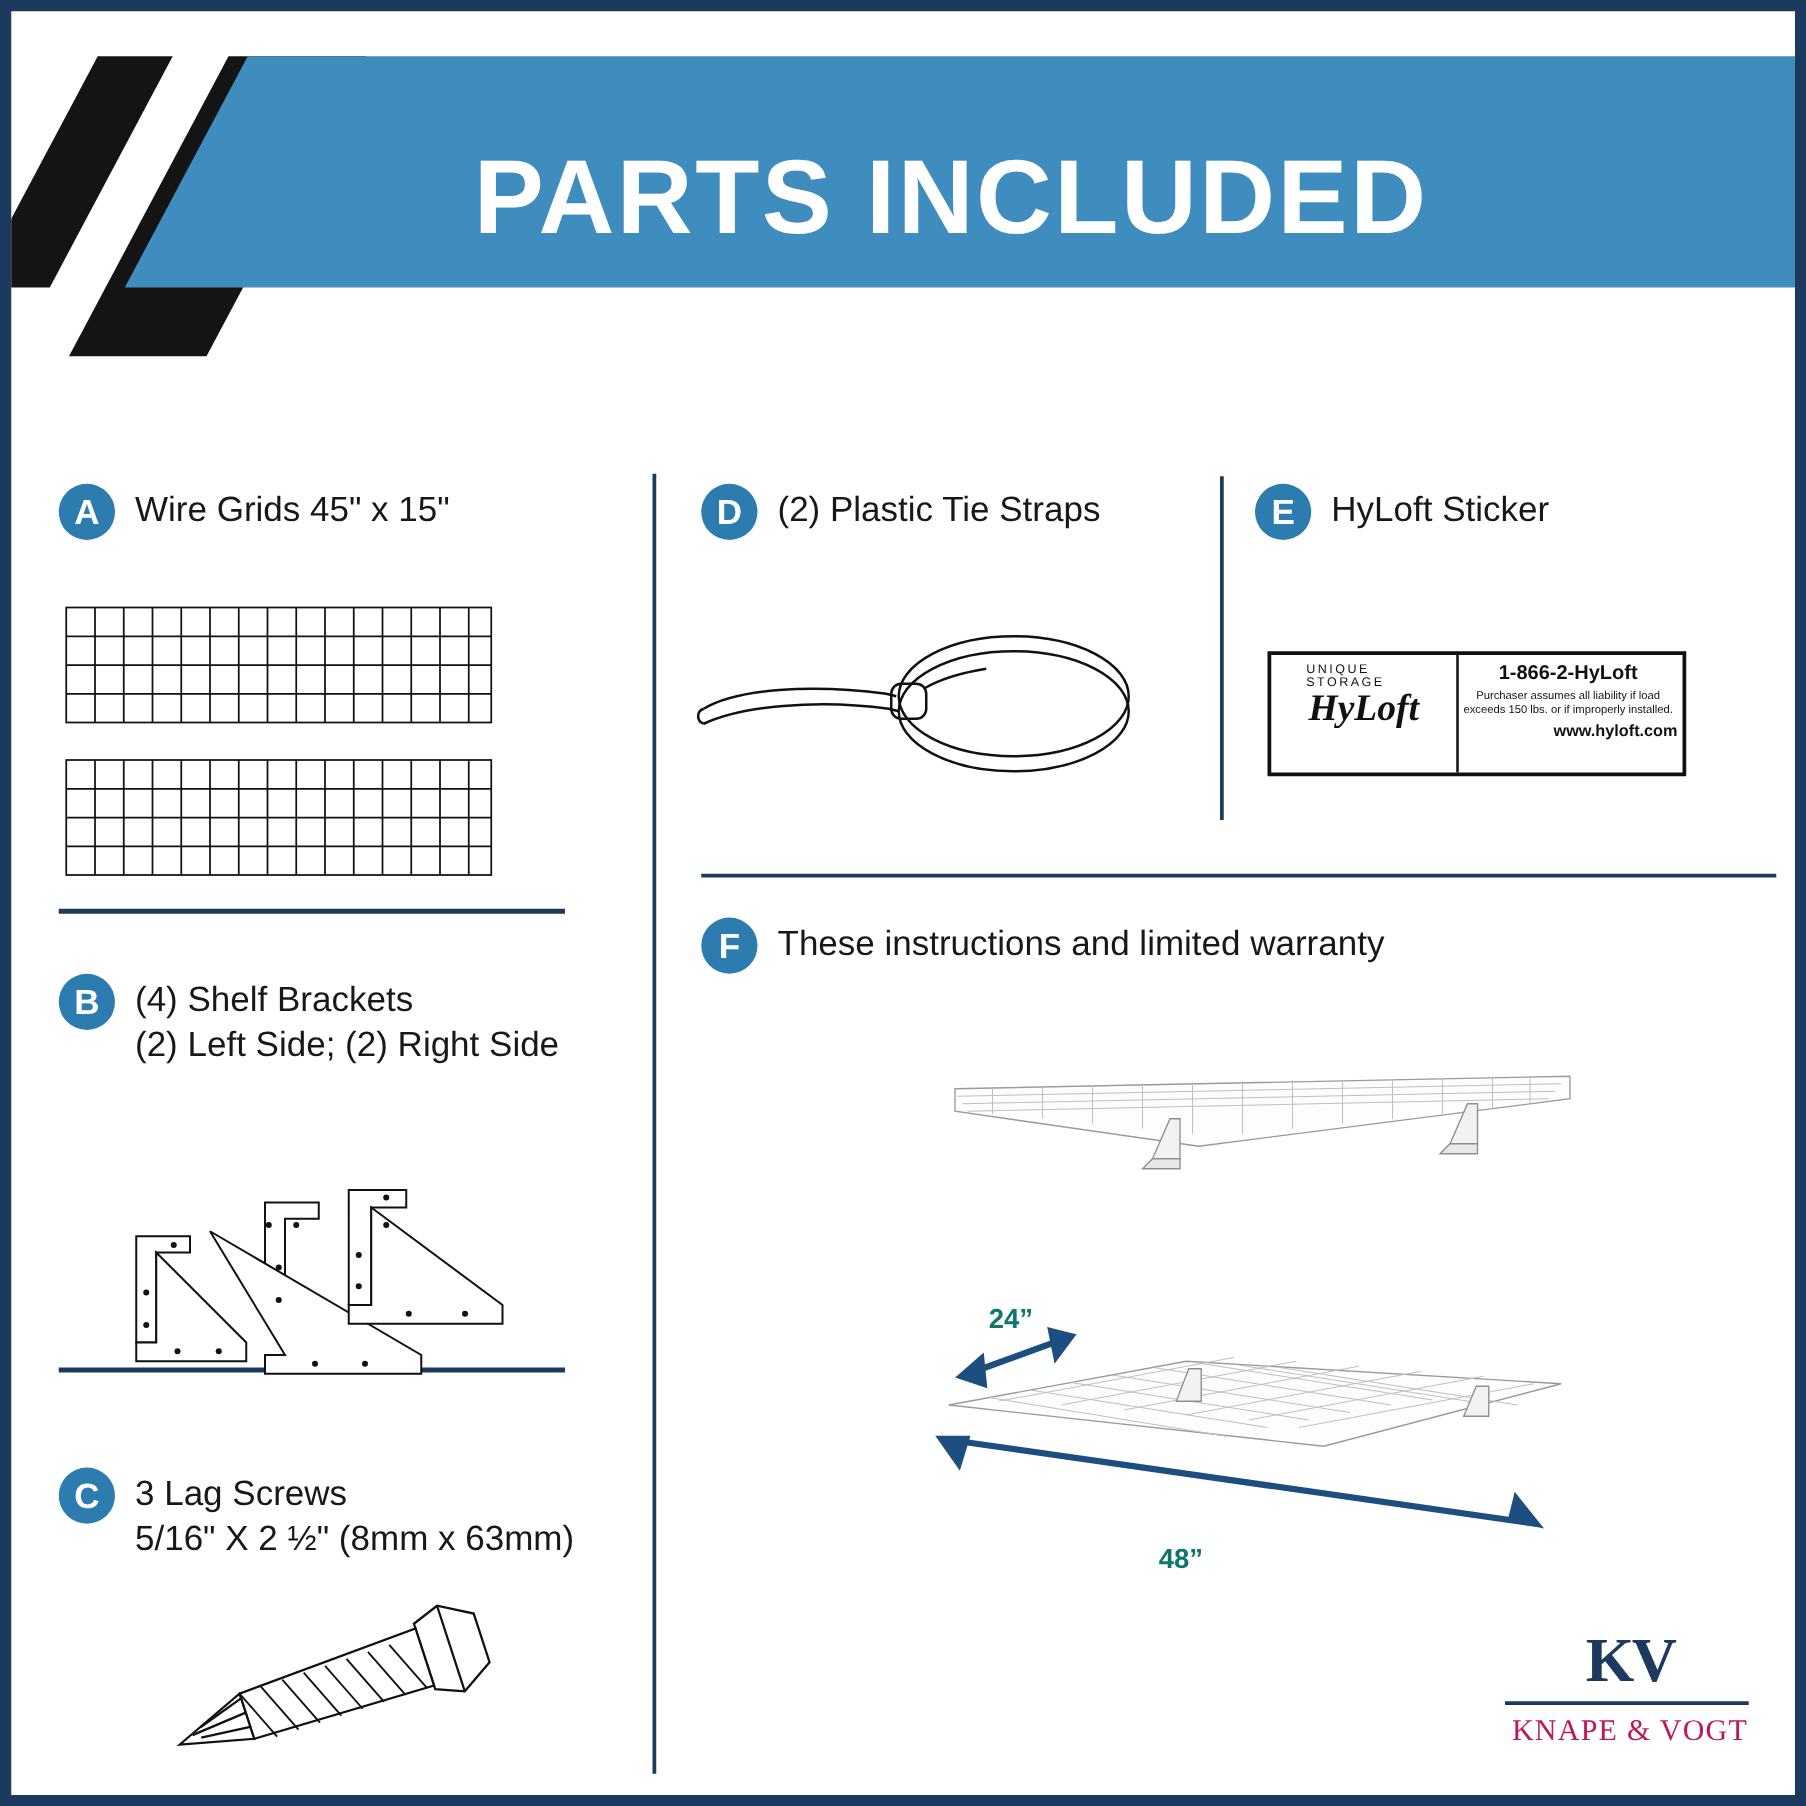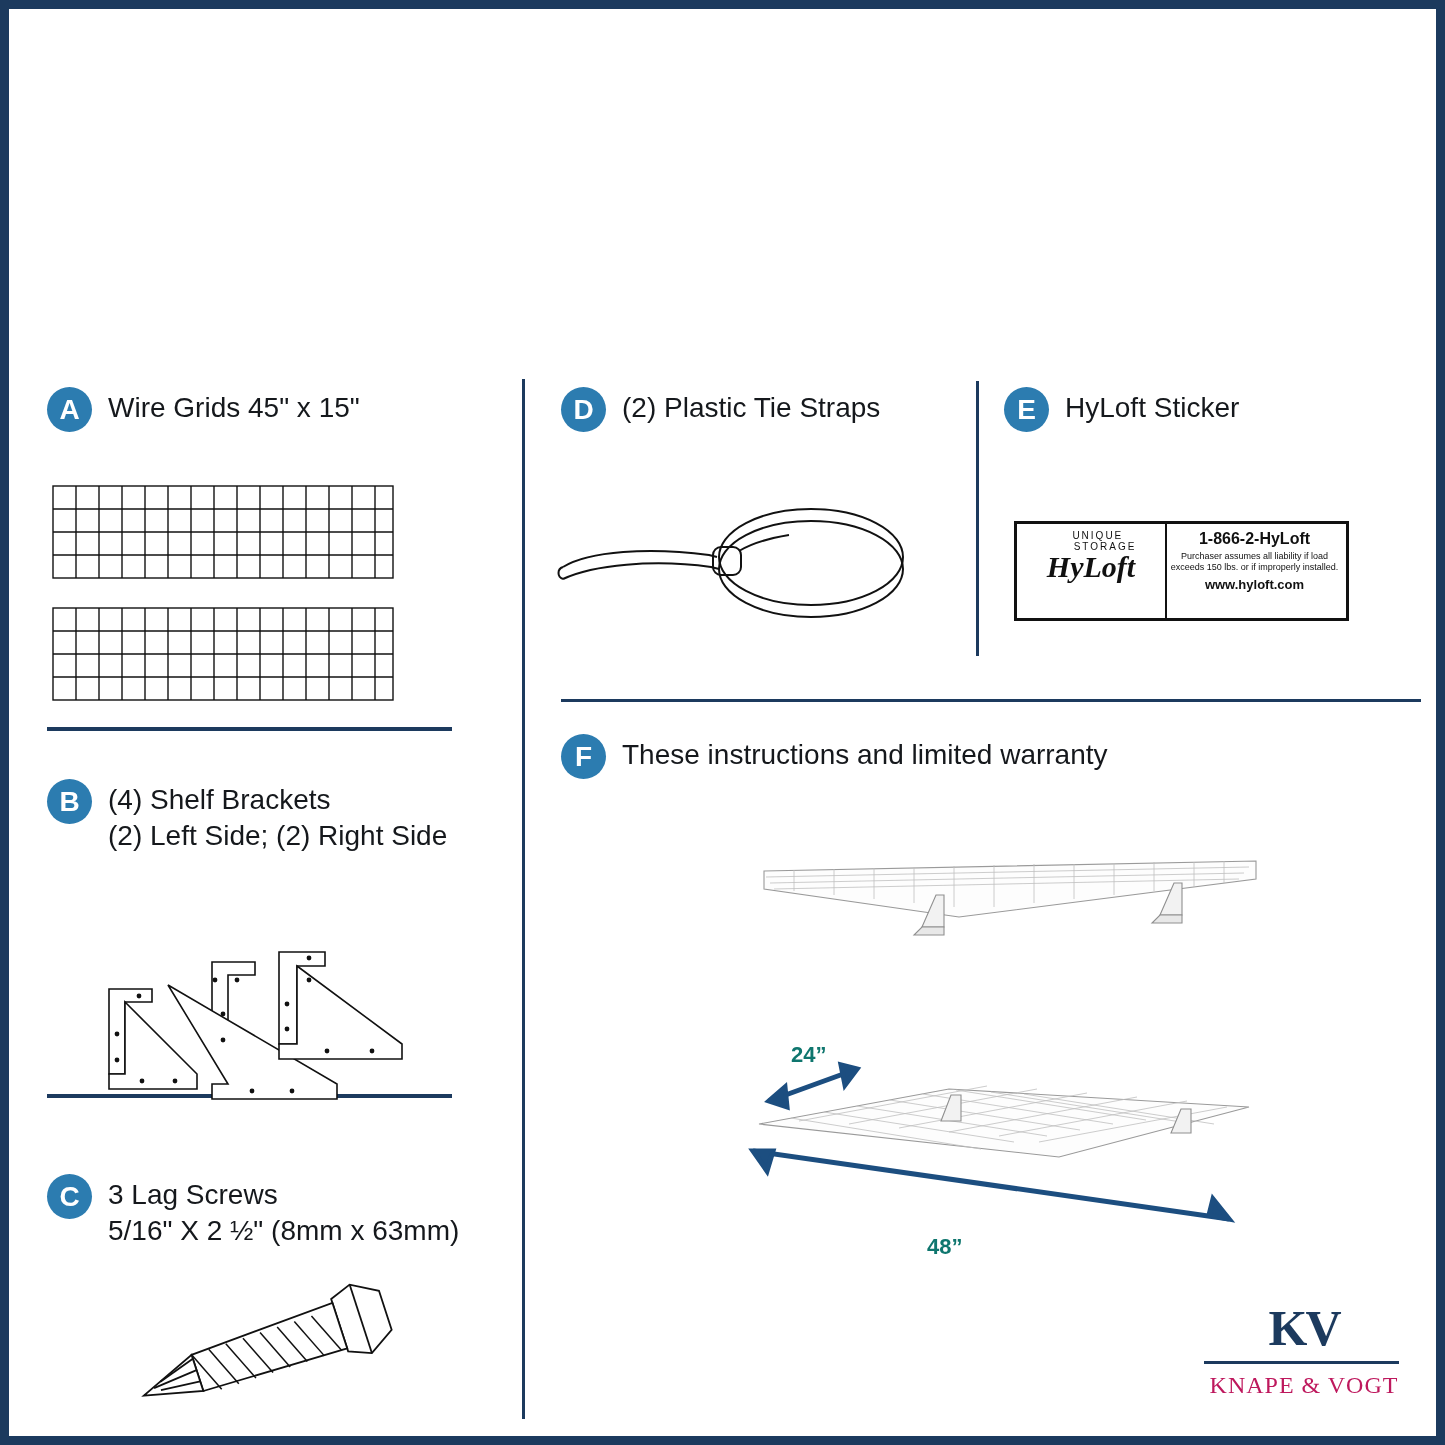--- a/index.html
+++ b/index.html
@@ -144,21 +144,20 @@
     width: 150px;
     border-right: 2px solid #111;
     position: relative;
     box-sizing: border-box;
   }
   .sticker-small {
     position: absolute;
     top: 6px;
     left: 0;
     right: 0;
-    text-align: center;
     font-size: 10px;
     letter-spacing: 2px;
     color: #111;
     margin-left: 28px;
   }
   .sticker-logo {
     position: absolute;
     top: 26px;
     left: 0; right: 0;
     text-align: center;
@@ -169,21 +168,21 @@
     font-family: "Liberation Serif", serif;
   }
   .sticker-right {
     flex: 1;
     padding: 6px 4px 0 0;
     box-sizing: border-box;
     text-align: center;
   }
   .sticker-phone { font-size: 16px; font-weight: bold; color: #111; }
   .sticker-note { font-size: 9px; color: #111; line-height: 1.25; margin-top: 3px;}
-  .sticker-url { font-size: 13px; font-weight: bold; color: #111; margin-top: 3px;}
+  .sticker-url { font-size: 13px; font-weight: bold; color: #111; margin-top: 3px; text-align: right;}
 
   
   .dim-label {
     position: absolute;
     color: #0f766e;
     font-weight: bold;
     font-size: 22px;
     font-family: "Liberation Sans", sans-serif;
   }
   .dim-24 { left: 782px; top: 1033px; }
@@ -211,20 +210,26 @@
     font-family: "Liberation Serif", serif;
     letter-spacing: 1px;
   }
   svg { display: block; }
 </style>
 </head>
 <body>
 
 <div class="page">
 
+  <div class="banner">
+    <div class="stripe stripe-black-1"></div>
+    <div class="stripe stripe-black-2"></div>
+    <div class="banner-blue"></div>
+    <div class="banner-title">PARTS INCLUDED</div>
+  </div>
 
   <div class="divider-vert"></div>
   <div class="divider-vert-2"></div>
   <div class="rule-a"></div>
   <div class="rule-b"></div>
   <div class="rule-d"></div>
 
   <div class="sec-a">
     <div class="item-head">
       <div class="badge">A</div>

